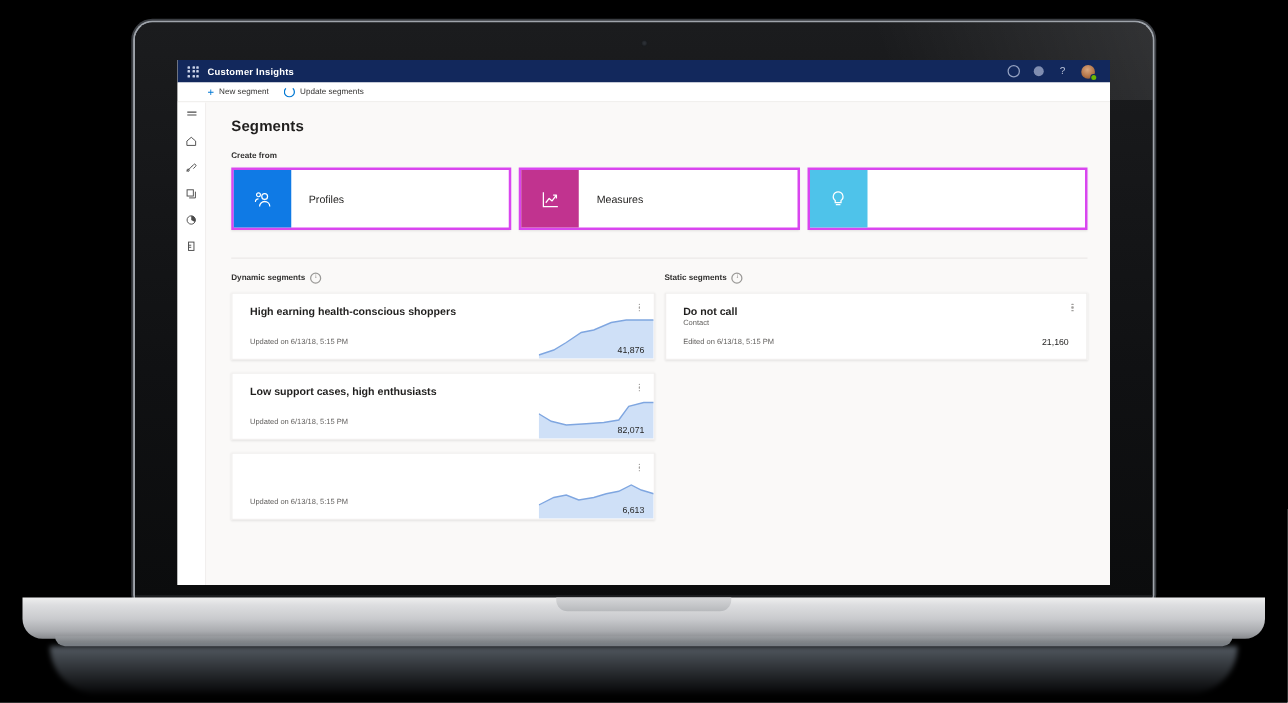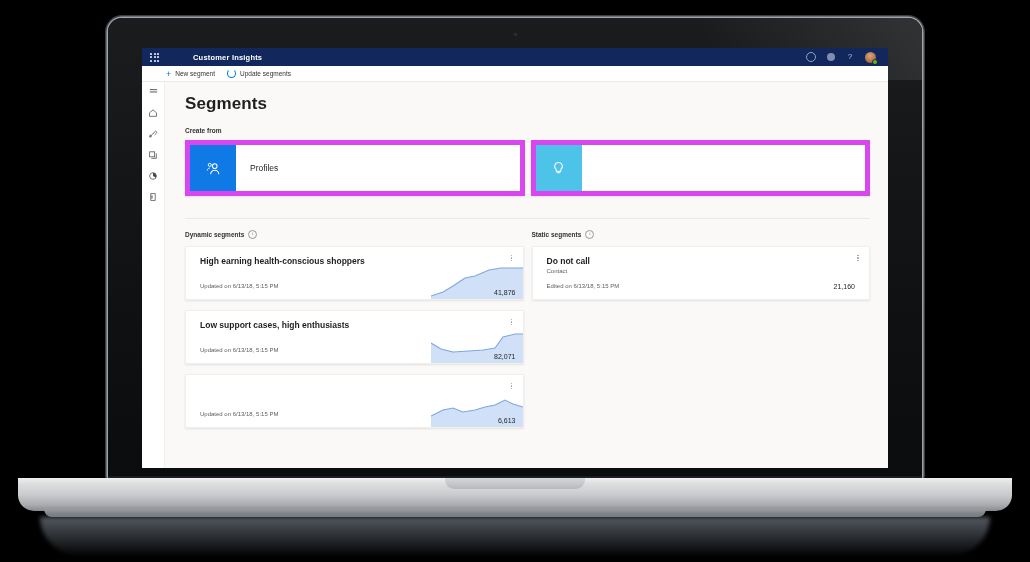--- a/index.html
+++ b/index.html
@@ -110,21 +110,20 @@
   }
 
   
   .appbar {
     height: 18px;
     background: #12285c;
     display: flex;
     align-items: center;
     padding: 0 8px;
     color: #ffffff;
-    gap: 27px;
   }
   .waffle {
     width: 9px; height: 9px;
     display: grid;
     grid-template-columns: repeat(3, 2px);
     grid-template-rows: repeat(3, 2px);
     gap: 1.5px;
     margin-right: 7px;
     flex: none;
   }
@@ -237,21 +236,21 @@
   }
   .rail-ico svg { display:block; }
 
   .page {
     flex: 1;
     padding: 12px 18px 0 20px;
     overflow: hidden;
     background: #faf9f8;
   }
   .page-title {
-    font-size: 17px;
+    font-size: 12px;
     font-weight: 600;
     color: #201f1e;
     margin: 0 0 13px 0;
     letter-spacing: 0.1px;
   }
   .section-label {
     font-size: 6.5px;
     font-weight: bold;
     color: #323130;
     margin-bottom: 6px;
@@ -259,21 +258,21 @@
 
   
   .tiles {
     display: flex;
     gap: 6px;
   }
   .tile {
     flex: 1;
     height: 46px;
     background: #ffffff;
-    border: 5px solid #d946ef;
+    border: 2px solid #d946ef;
     display: flex;
     align-items: stretch;
     box-shadow: 0 0.6px 1.8px rgba(0,0,0,0.10);
   }
   .tile-ico {
     width: 46px;
     flex: none;
     display: flex;
     align-items: center;
     justify-content: center;
@@ -500,20 +499,30 @@
               <svg viewBox="0 0 22 22" width="17" height="17">
                 <circle cx="12.6" cy="8" r="3" fill="none" stroke="#fff" stroke-width="1.3"></circle>
                 <path d="M7.3 18.5c0-3.1 2.4-5.3 5.3-5.3s5.3 2.2 5.3 5.3" fill="none" stroke="#fff" stroke-width="1.3"></path>
                 <circle cx="6.2" cy="6.3" r="2" fill="none" stroke="#fff" stroke-width="1.2"></circle>
                 <path d="M3 13.6c0-1.9 1.4-3.2 3.2-3.2" fill="none" stroke="#fff" stroke-width="1.2"></path>
               </svg>
             </div>
             <div class="tile-label">Profiles</div>
           </div>
 
+          <div class="tile">
+            <div class="tile-ico measures">
+              <svg viewBox="0 0 22 22" width="17" height="17">
+                <path d="M3.5 3.5v15h15" fill="none" stroke="#fff" stroke-width="1.3"></path>
+                <path d="M6 14.5 9.5 10l3 2.6L17 6.5" fill="none" stroke="#fff" stroke-width="1.3" stroke-linejoin="round"></path>
+                <path d="M13.6 6.5H17V10" fill="none" stroke="#fff" stroke-width="1.3" stroke-linejoin="round"></path>
+              </svg>
+            </div>
+            <div class="tile-label">Measures</div>
+          </div>
 
           <div class="tile">
             <div class="tile-ico intelligence">
               <svg viewBox="0 0 22 22" width="17" height="17">
                 <path d="M11 3.2a5 5 0 0 0-3 9v2.2h6V12.2a5 5 0 0 0-3-9z" fill="none" stroke="#fff" stroke-width="1.3"></path>
                 <line x1="8.6" y1="16.4" x2="13.4" y2="16.4" stroke="#fff" stroke-width="1.3"></line>
               </svg>
             </div>
           </div>
 

